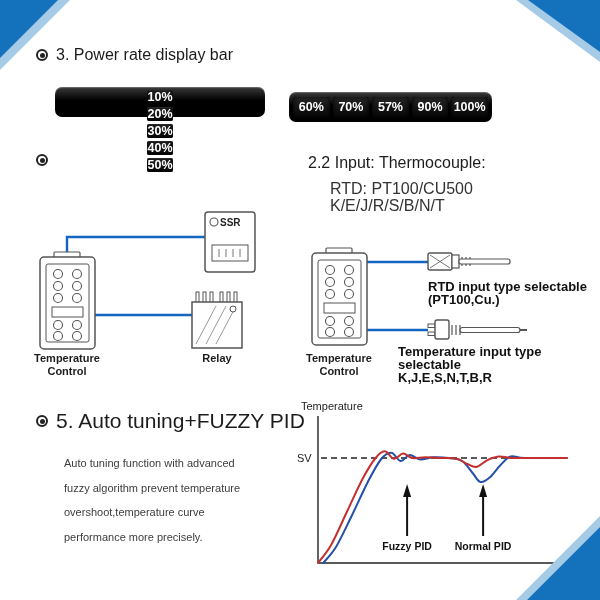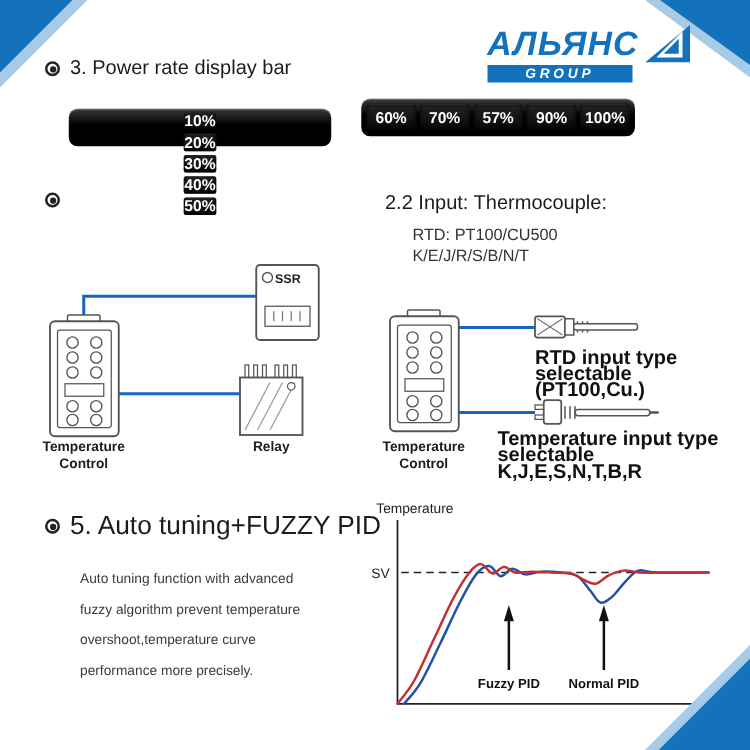--- a/index.html
+++ b/index.html
@@ -24,35 +24,35 @@
                font-style:italic;letter-spacing:3px;text-align:center;padding:1px 0;}
 
   
   .heading{position:absolute;display:flex;align-items:center;gap:8px;font-size:16px;color:#1c1c1c;z-index:2;}
   .bullet{display:inline-block;width:8px;height:8px;border:2px solid #222;border-radius:50%;position:relative;flex:0 0 auto;}
   .bullet::after{content:"";position:absolute;inset:1.5px;background:#222;border-radius:50%;}
   .h3{left:36px;top:34px;margin-top:12px;}
   .h41{left:36px;top:154px;}
   .h42{left:308px;top:154px;}
   .h5{left:36px;top:409px;font-size:21px;}
-  .sub{position:absolute;font-size:13px;color:#333;z-index:2;}
+  .sub{position:absolute;font-size:16px;color:#333;z-index:2;}
 
   
   .bar{position:absolute;height:30px;background:linear-gradient(180deg,#3a3a3a,#000 45%);border-radius:7px;
        display:flex;align-items:center;padding:3px 4px;box-sizing:border-box;gap:3px;z-index:2;
        box-shadow:inset 0 1px 1px rgba(255,255,255,.25);}
   .bar-left{left:55px;top:87px;width:210px;flex-direction:column;}
-  .bar-right{left:289px;top:79px;width:219px;}
+  .bar-right{left:289px;top:92px;width:203px;}
   .bar span{flex:1;height:22px;background:linear-gradient(180deg,#262626,#050505);color:#fff;font-weight:bold;
             font-size:12.5px;display:flex;align-items:center;justify-content:center;border-radius:2px;
             box-shadow:inset 0 0 4px #000,inset 0 1px 0 rgba(255,255,255,.14);}
 
   
   .dlabel{position:absolute;font-size:11px;font-weight:600;color:#1d1d1d;text-align:center;line-height:13px;z-index:2;}
-  .blabel{position:absolute;font-size:16px;font-weight:bold;color:#111;line-height:13px;z-index:2;}
+  .blabel{position:absolute;font-size:13px;font-weight:bold;color:#111;line-height:13px;z-index:2;}
 
   
   .wire{stroke:#1565c0;stroke-width:2.4;fill:none;}
   .outline{stroke:#555;fill:#fff;}
   .svg-label{font-size:10px;font-weight:bold;fill:#222;font-family:"Liberation Sans",sans-serif;}
 
   
   .para{position:absolute;left:64px;top:451px;font-size:11px;color:#3c3c3c;line-height:24.5px;z-index:2;}
 
   
@@ -68,31 +68,20 @@
 
 <div class="page">
 
   <div class="tri tl-light"></div>
   <div class="tri tl"></div>
   <div class="tri tr-light"></div>
   <div class="tri tr"></div>
   <div class="tri br-light"></div>
   <div class="tri br"></div>
 
-  <div class="logo">
-    <div class="logo-row">
-      <span class="brand">АЛЬЯНС</span>
-      <svg width="36" height="30" viewBox="0 0 36 30">
-        <polygon points="0,30 36,30 36,0" fill="#1472bd"></polygon>
-        <polygon points="9,26 30,26 30,5" fill="#ffffff"></polygon>
-        <polygon points="15,23 27,23 27,11" fill="#1472bd"></polygon>
-      </svg>
-    </div>
-    <div class="group-strip">GROUP</div>
-  </div>
 
   <div class="heading h3">
     <span class="bullet"></span>
     <span>3. Power rate display bar</span>
   </div>
   <div class="bar bar-left">
       <span>10%</span>
       <span>20%</span>
       <span>30%</span>
       <span>40%</span>

